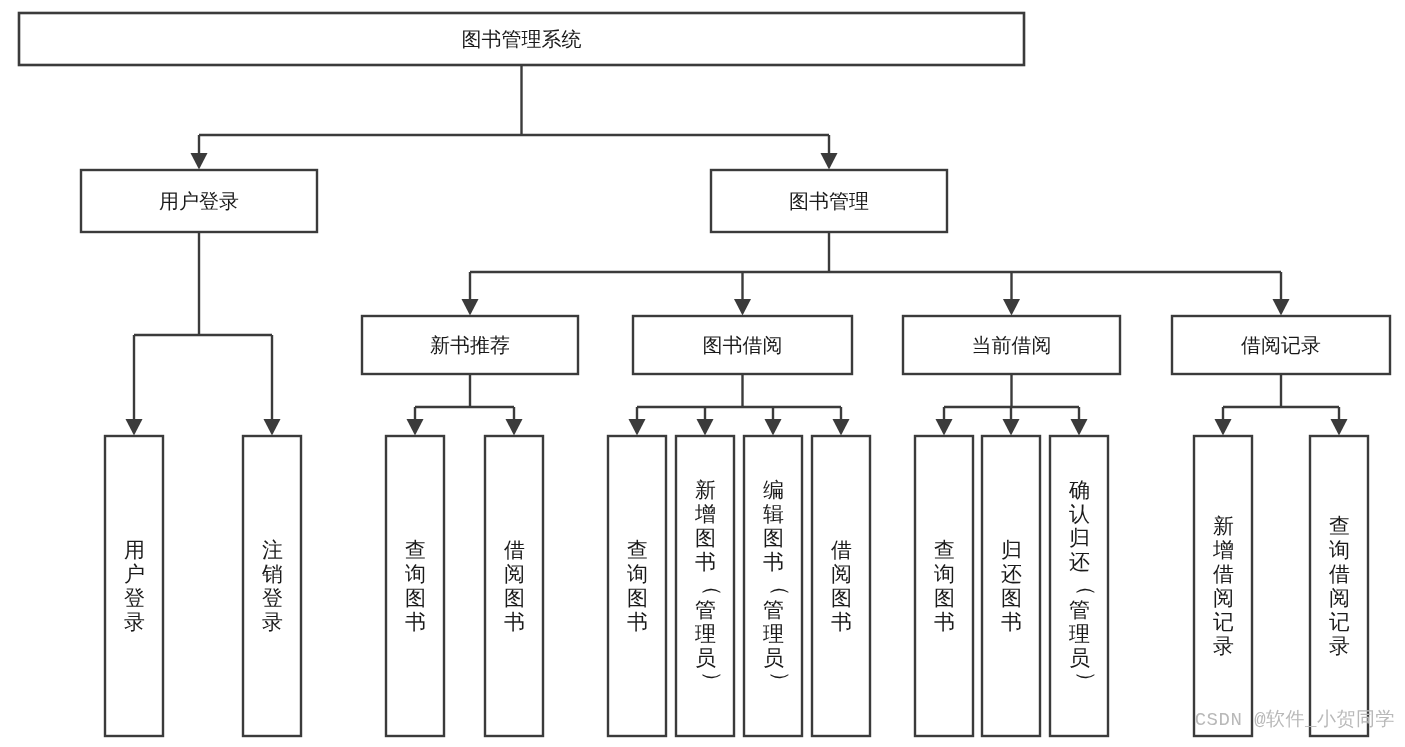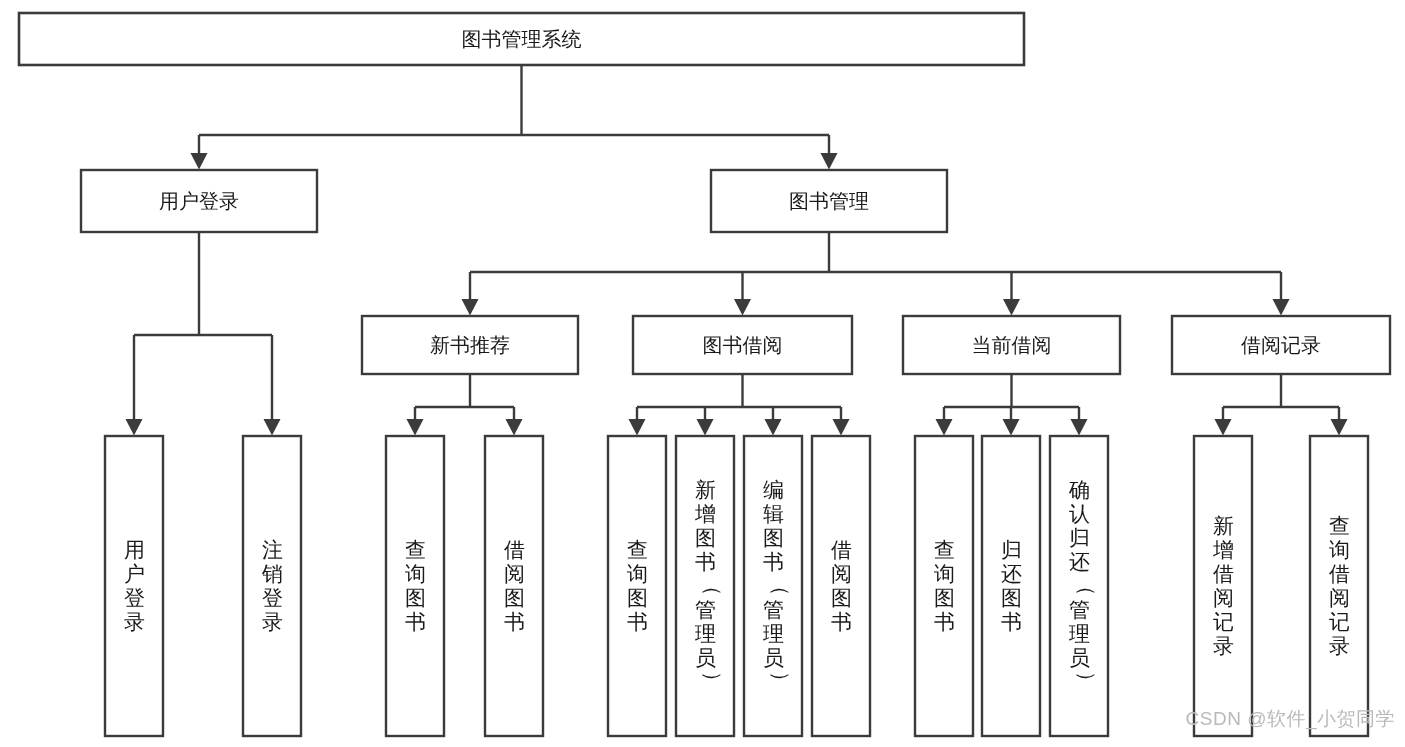--- a/index.html
+++ b/index.html
@@ -56,21 +56,21 @@
     fill: none;
   }
   .arrow-head {
     fill: #3b3b3b;
     stroke: none;
   }
   .watermark {
     position: absolute;
     right: 10px;
     bottom: 6px;
-    font-family: Liberation Sans, sans-serif;
+    font-family: Liberation Mono, monospace;
     font-size: 19px;
     color: #b9b9b9;
     letter-spacing: 0.5px;
     white-space: nowrap;
     user-select: none;
   }
 </style>
 </head>
 <body>
 

